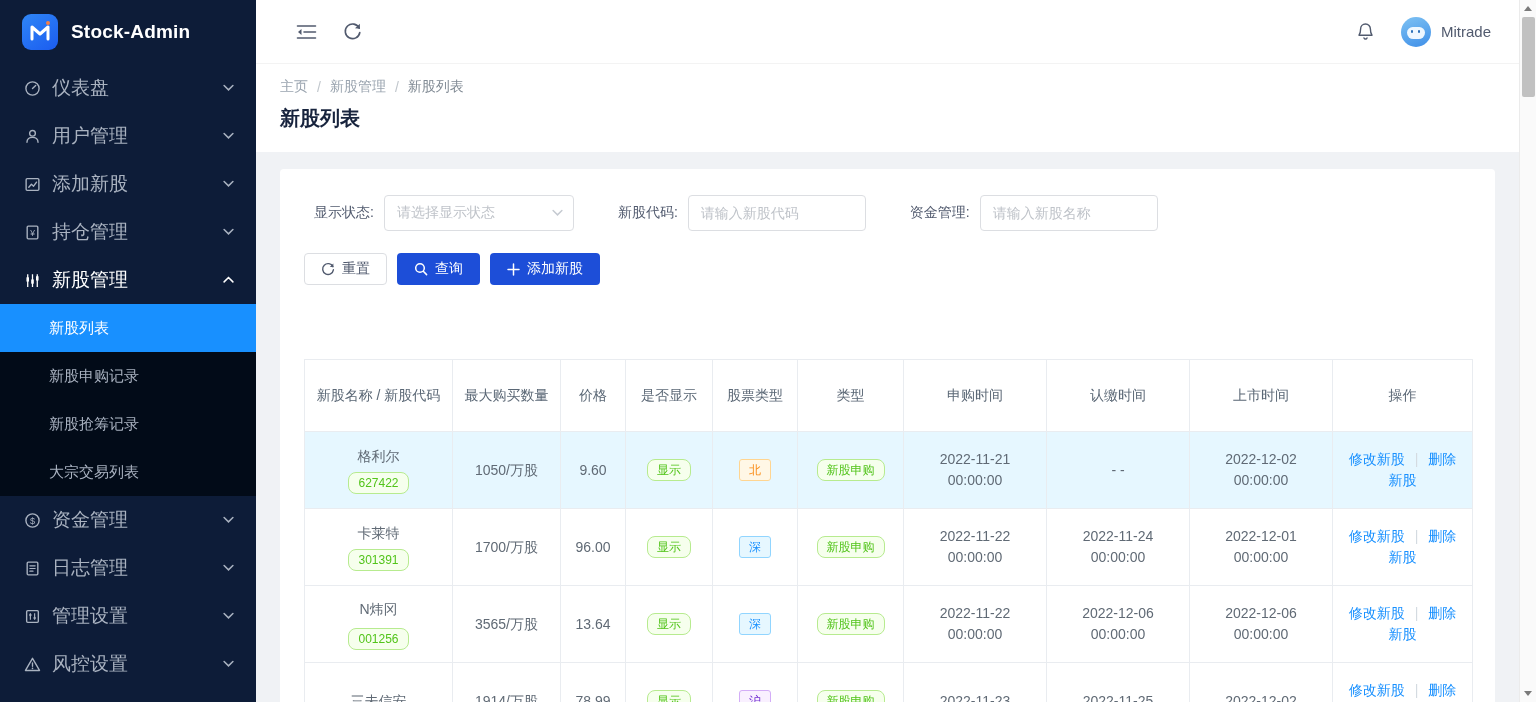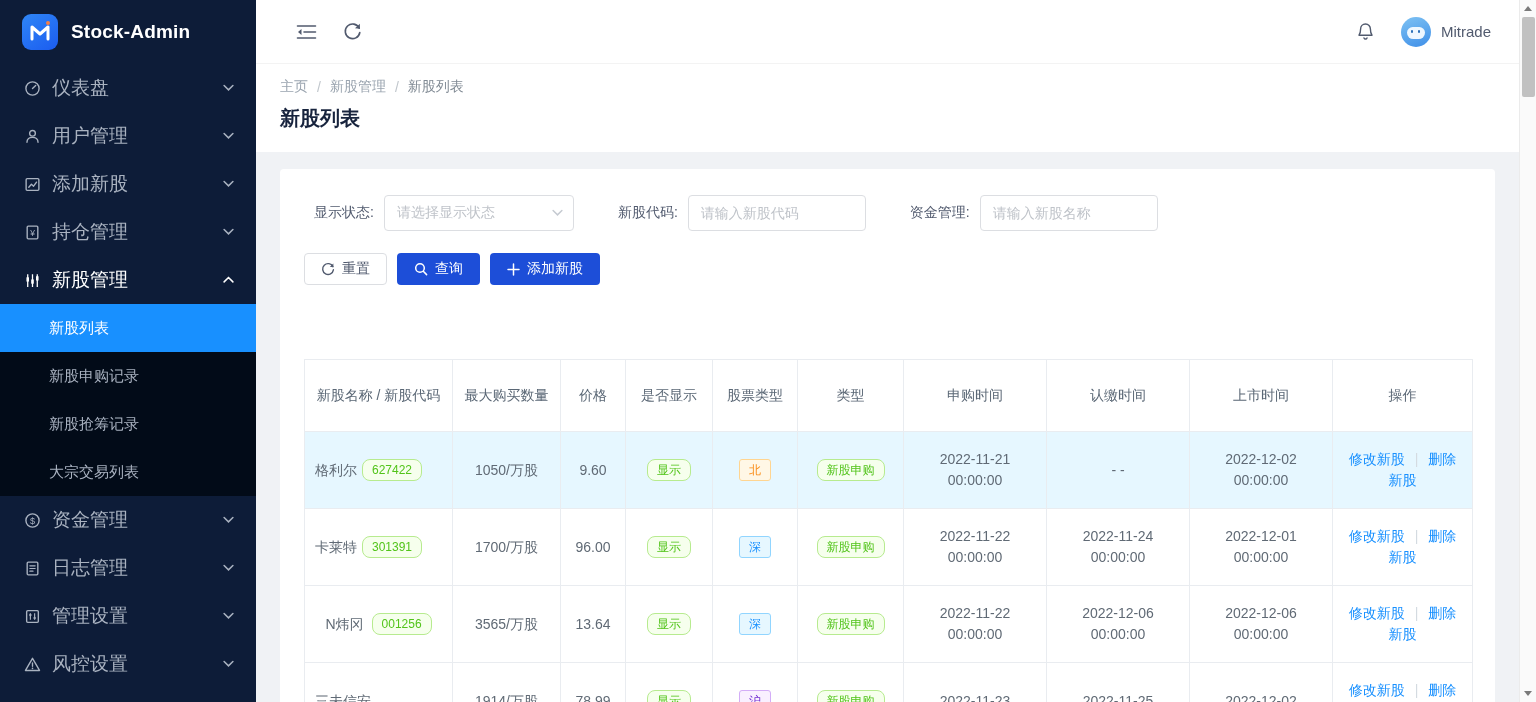--- a/index.html
+++ b/index.html
@@ -61,22 +61,22 @@
   .btn-default { border-color:#dcdee2; color:#515a6e; }
   .btn-primary { background:#1d4ed8; color:#ffffff; }
 
   
   .table-wrap { margin-top:74px; }
   table { border-collapse:collapse; width:1168px; table-layout:fixed; }
   th, td { border:1px solid #e9ecf0; text-align:center; vertical-align:middle; font-weight:normal; }
   th { height:72px; color:#5a6775; font-size:14px; padding:6px 10px; background:#ffffff; line-height:21px; }
   td { height:77px; color:#606a75; font-size:14px; padding:8px 10px; line-height:21px; background:#ffffff; }
   tr.hl td { background:#e6f7ff; }
-  .namecell { display:flex; align-items:center; gap:5px; }
-  .namecell.inline { flex-direction:row; justify-content:center; gap:8px; }
+  .namecell { display:flex; flex-direction:column; align-items:center; gap:5px; }
+  .namecell.inline { flex-direction:column; justify-content:center; gap:8px; }
   .tag { display:inline-block; font-size:12px; line-height:18px; padding:1px 9px; border-radius:3px; border:1px solid; white-space:nowrap; }
   .tag-green  { color:#52c41a; background:#f6ffed; border-color:#b7eb8f;border-radius:8px; }
   .tag-orange { color:#fa8c16; background:#fff7e6; border-color:#ffd591; }
   .tag-blue   { color:#1890ff; background:#e6f7ff; border-color:#91d5ff; }
   .tag-purple { color:#722ed1; background:#f9f0ff; border-color:#d3adf7; }
   td.time span { display:block; }
   td.ops { padding:8px 14px; }
   td.ops a { color:#1890ff; text-decoration:none; cursor:pointer; }
   td.ops .divider { color:#d4dbe1; margin:0 6px; }
 

